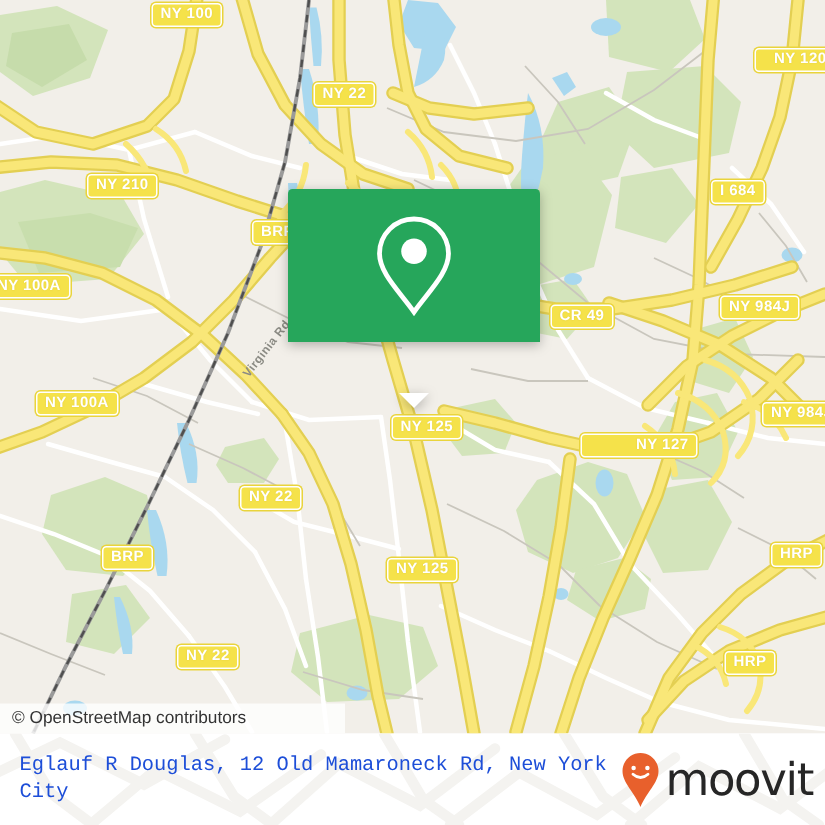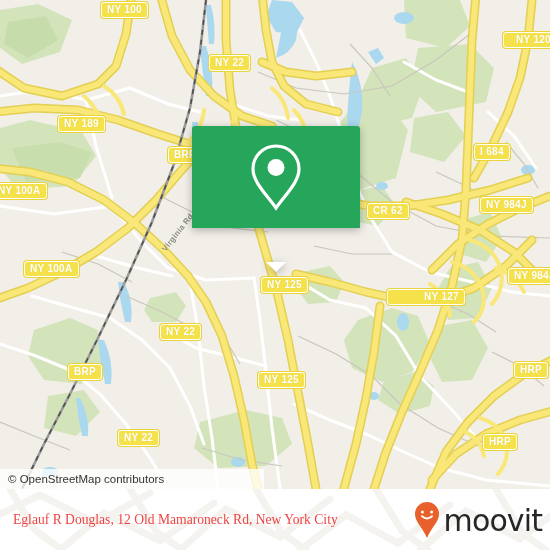--- a/index.html
+++ b/index.html
@@ -54,21 +54,21 @@
     letter-spacing: .3px;
     white-space: nowrap;
     font-family: "Liberation Sans", sans-serif;
   }
 
   
   #attribution {
     position: absolute;
     left: 0; bottom: 0;
     height: 20px;
-    width: 264px;
+    width: 230px;
     background: rgba(255,255,255,0.78);
     display: flex;
     align-items: center;
     padding-left: 8px;
     box-sizing: border-box;
     color: #333333;
     font-size: 11.5px;
     font-family: "Liberation Sans", sans-serif;
   }
 
@@ -126,25 +126,25 @@
   #bottombar-inner {
     position: relative;
     width: 550px; height: 61px;
     display: flex;
     align-items: center;
     box-sizing: border-box;
     padding: 0 8px 0 13px;
   }
   #address {
     flex: 1 1 auto;
-    color: #ef4444;
+    color: #1d4ed8;
     font-size: 13.6px;
     line-height: 18px;
     padding-right: 6px;
-    font-family: Liberation Serif, serif;
+    font-family: Liberation Mono, monospace;
   }
   #brand {
     flex: 0 0 auto;
     display: flex;
     align-items: center;
     gap: 2px;
   }
   #brand-word {
     color: #262626;
     font-size: 30px;
@@ -334,25 +334,25 @@
           <path d="M206 0 L200 52 L190 108 L174 164 L152 222 L126 280 L98 338 L70 394 L44 444 L22 489" stroke="#4f4f4f" stroke-width="1.6" fill="none" stroke-dasharray="5 5"></path>
         </g>
 
       </g>
     </svg>
 
     <div id="shields">
         <div class="shield" style="left: 101px; top: 2px;">NY 100</div>
         <div class="shield" style="left: 209px; top: 55px;">NY 22</div>
         <div class="shield" style="left: 503px; top: 32px; padding-left: 12px;">NY 120</div>
-        <div class="shield" style="left: 58px; top: 116px;">NY 189</div>
-        <div class="shield" style="left: 474px; top: 120px; margin-top: 24px;">I 684</div>
+        <div class="shield" style="left: 58px; top: 116px;">NY 210</div>
+        <div class="shield" style="left: 474px; top: 120px;">I 684</div>
         <div class="shield" style="left: -8px; top: 183px;">NY 100A</div>
         <div class="shield" style="left: 168px; top: 147px;">BRP</div>
-        <div class="shield" style="left: 367px; top: 203px;">CR 62</div>
+        <div class="shield" style="left: 367px; top: 203px;">CR 49</div>
         <div class="shield" style="left: 480px; top: 197px;">NY 984J</div>
         <div class="shield" style="left: 24px; top: 261px;">NY 100A</div>
         <div class="shield" style="left: 261px; top: 277px;">NY 125</div>
         <div class="shield" style="left: 387px; top: 289px; padding-left: 36px;">NY 127</div>
         <div class="shield" style="left: 508px; top: 268px;">NY 984J</div>
         <div class="shield" style="left: 160px; top: 324px;">NY 22</div>
         <div class="shield" style="left: 514px; top: 362px;">HRP</div>
         <div class="shield" style="left: 258px; top: 372px;">NY 125</div>
         <div class="shield" style="left: 68px; top: 364px;">BRP</div>
         <div class="shield" style="left: 483px; top: 434px;">HRP</div>

